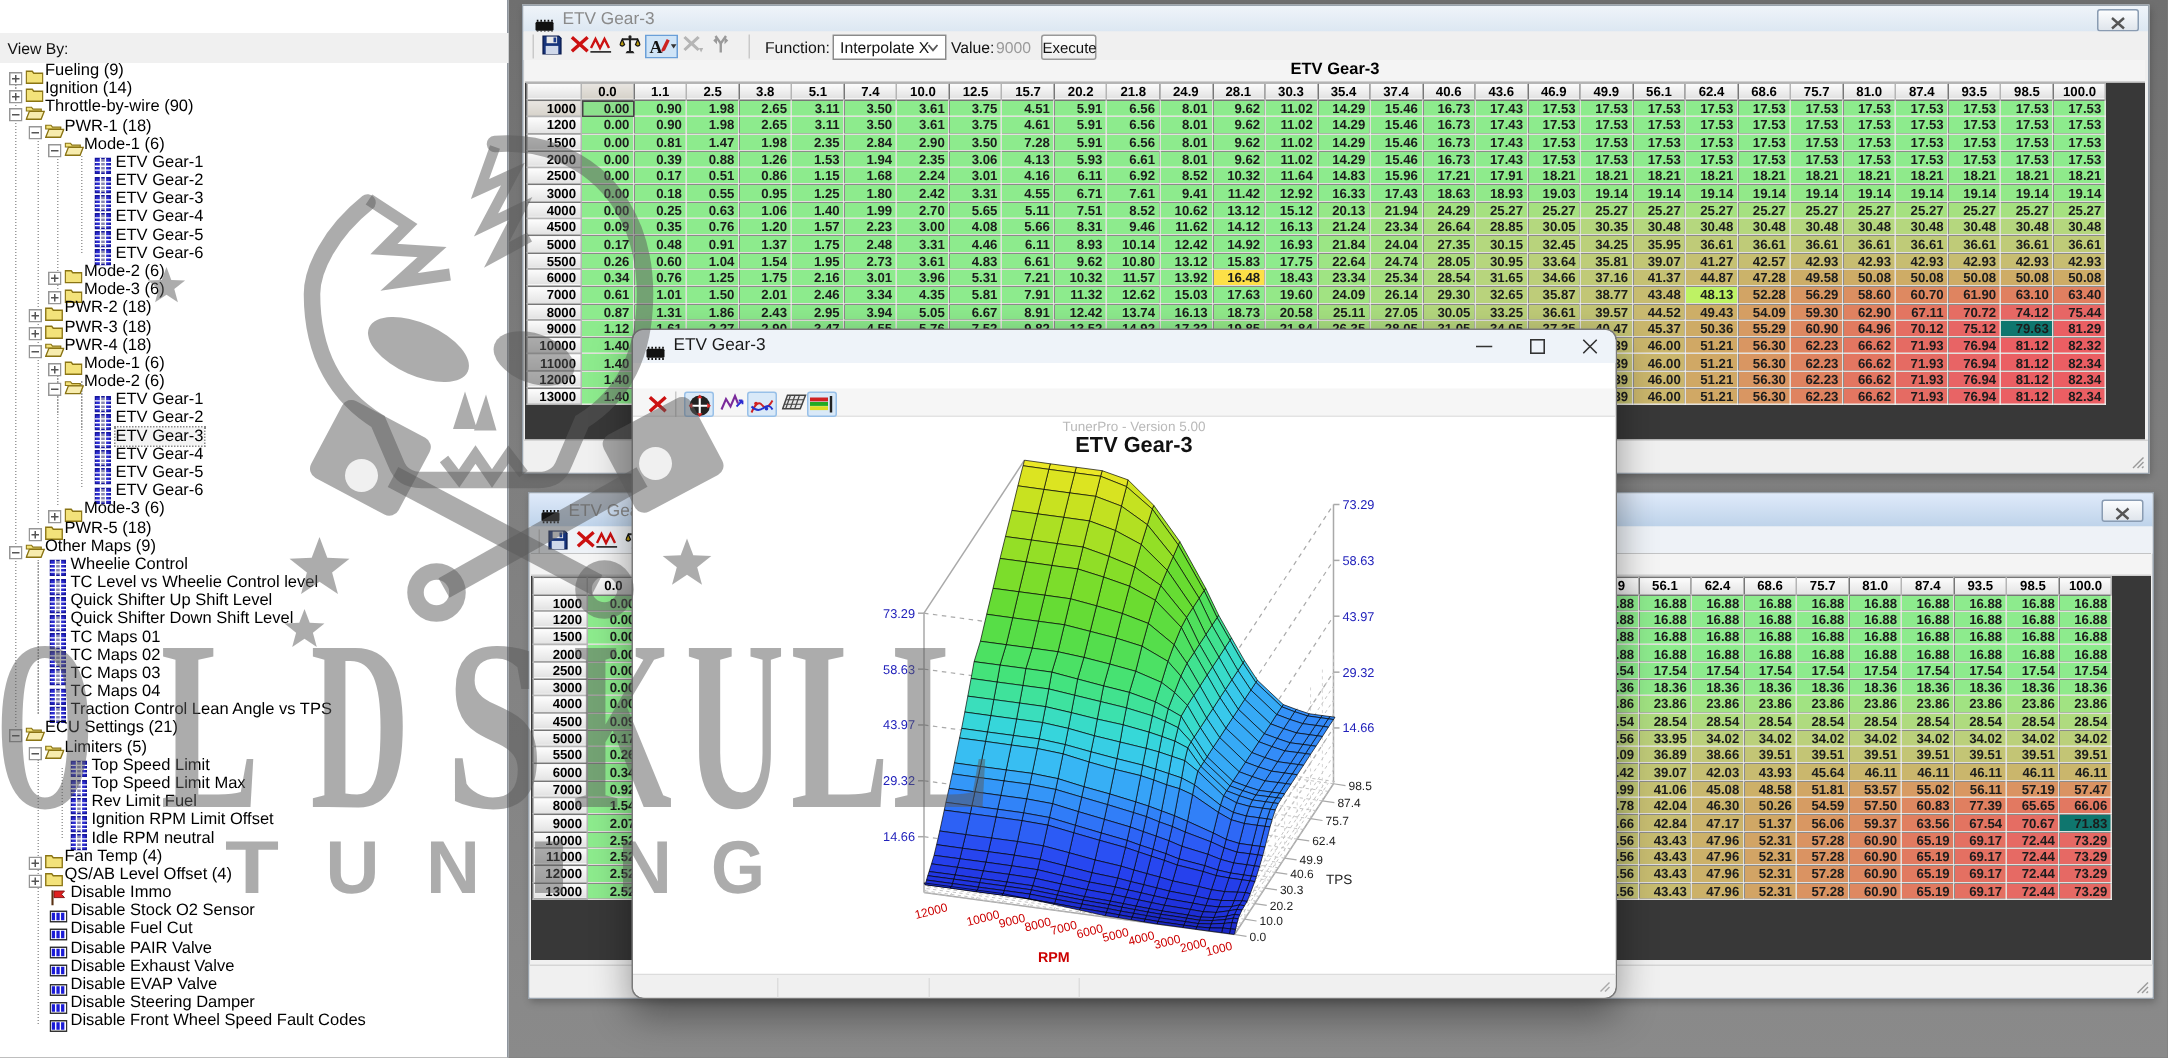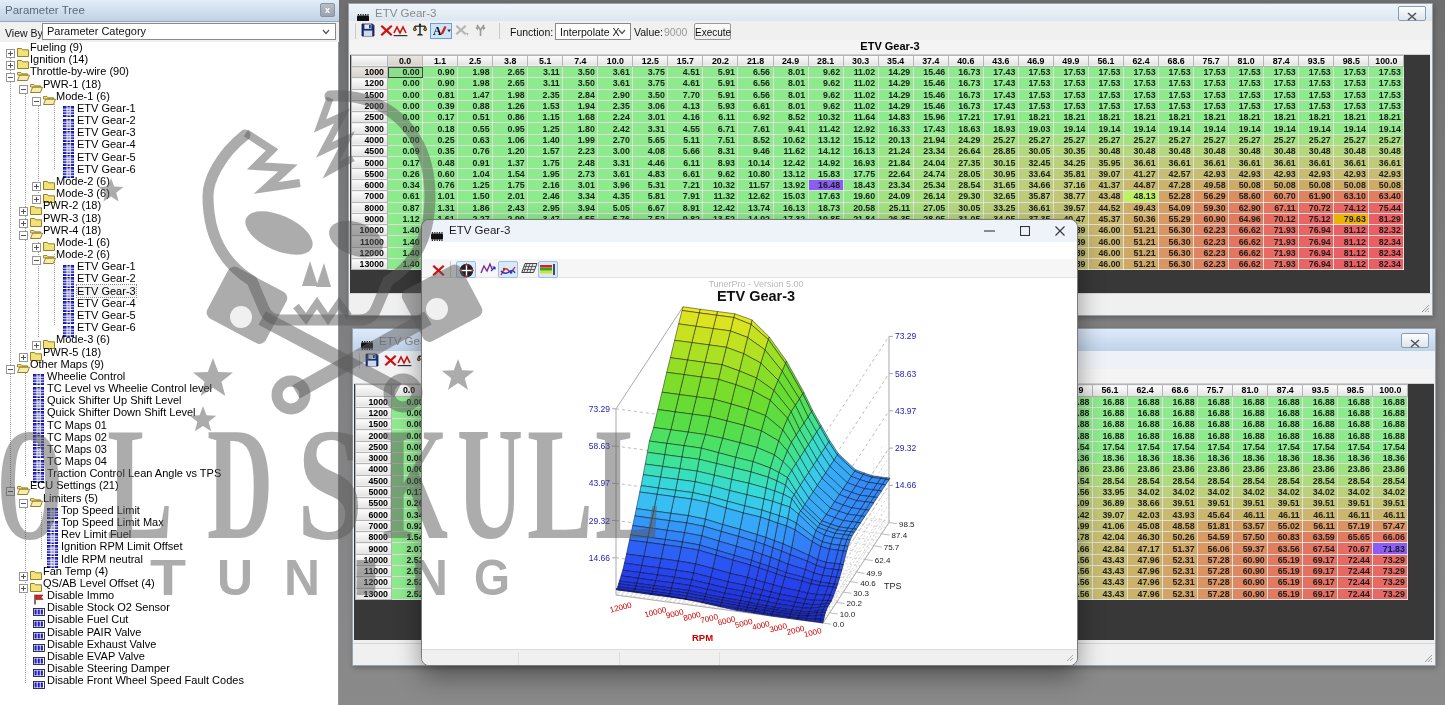--- a/index.html
+++ b/index.html
@@ -261,21 +261,21 @@
           <tr>
             <th class="rh">1500</th>
             <td style="background:#8deb8d">0.00</td>
             <td style="background:#8deb8d">0.81</td>
             <td style="background:#8deb8d">1.47</td>
             <td style="background:#8deb8d">1.98</td>
             <td style="background:#8deb8d">2.35</td>
             <td style="background:#8deb8d">2.84</td>
             <td style="background:#8deb8d">2.90</td>
             <td style="background:#8deb8d">3.50</td>
-            <td style="background:#8deb8d">7.70</td>
+            <td style="background:#8deb8d">7.28</td>
             <td style="background:#8deb8d">5.91</td>
             <td style="background:#8deb8d">6.56</td>
             <td style="background:#8deb8d">8.01</td>
             <td style="background:#8deb8d">9.62</td>
             <td style="background:#8deb8d">11.02</td>
             <td style="background:#8deb8d">14.29</td>
             <td style="background:#8deb8d">15.46</td>
             <td style="background:#8deb8d">16.73</td>
             <td style="background:#8deb8d">17.43</td>
             <td style="background:#8deb8d">17.53</td>
@@ -521,21 +521,21 @@
             <td style="background:#8deb8d">1.25</td>
             <td style="background:#8deb8d">1.75</td>
             <td style="background:#8deb8d">2.16</td>
             <td style="background:#8deb8d">3.01</td>
             <td style="background:#8deb8d">3.96</td>
             <td style="background:#8deb8d">5.31</td>
             <td style="background:#8deb8d">7.21</td>
             <td style="background:#8deb8d">10.32</td>
             <td style="background:#8deb8d">11.57</td>
             <td style="background:#8deb8d">13.92</td>
-            <td style="background:#8b5cf6">16.48</td>
+            <td style="background:#fde047">16.48</td>
             <td style="background:#90ea8b">18.43</td>
             <td style="background:#9fe483">23.34</td>
             <td style="background:#a5e180">25.34</td>
             <td style="background:#afdb7f">28.54</td>
             <td style="background:#b7d57d">31.65</td>
             <td style="background:#bccf7a">34.66</td>
             <td style="background:#c0ca77">37.16</td>
             <td style="background:#c5c173">41.37</td>
             <td style="background:#c9b96e">44.87</td>
             <td style="background:#cbb36a">47.28</td>
@@ -632,21 +632,21 @@
             <td style="background:#bbd07b">34.05</td>
             <td style="background:#c0c977">37.35</td>
             <td style="background:#c4c374">40.47</td>
             <td style="background:#c9b76d">45.37</td>
             <td style="background:#ceab66">50.36</td>
             <td style="background:#d79a63">55.29</td>
             <td style="background:#de8861">60.90</td>
             <td style="background:#e17b60">64.96</td>
             <td style="background:#e56e63">70.12</td>
             <td style="background:#e76665">75.12</td>
-            <td style="background:#eab308">79.63</td>
+            <td style="background:#0f766e">79.63</td>
             <td style="background:#ea5f63">81.29</td>
           </tr>
           <tr>
             <th class="rh">10000</th>
             <td style="background:#8deb8d">1.40</td>
             <td style="background:#8deb8d">1.64</td>
             <td style="background:#8deb8d">2.32</td>
             <td style="background:#8deb8d">2.96</td>
             <td style="background:#8deb8d">3.54</td>
             <td style="background:#8deb8d">4.64</td>
@@ -1318,21 +1318,21 @@
             <td style="background:#b2d97e">29.45</td>
             <td style="background:#b8d37c">32.59</td>
             <td style="background:#becc79">35.88</td>
             <td style="background:#c2c676">38.78</td>
             <td style="background:#c6bf72">42.04</td>
             <td style="background:#cab56c">46.30</td>
             <td style="background:#ceab66">50.26</td>
             <td style="background:#d69c63">54.59</td>
             <td style="background:#da9262">57.50</td>
             <td style="background:#de8861">60.83</td>
-            <td style="background:#e07f60">63.59</td>
+            <td style="background:#e07f60">77.39</td>
             <td style="background:#e27961">65.65</td>
             <td style="background:#e27861">66.06</td>
           </tr>
           <tr>
             <th class="rh">9000</th>
             <td style="background:#8deb8d">2.07</td>
             <td style="background:#8deb8d">1.58</td>
             <td style="background:#8deb8d">2.22</td>
             <td style="background:#8deb8d">2.84</td>
             <td style="background:#8deb8d">3.40</td>
@@ -1352,21 +1352,21 @@
             <td style="background:#bfcb78">36.60</td>
             <td style="background:#c3c475">39.66</td>
             <td style="background:#c7bd71">42.84</td>
             <td style="background:#cbb36b">47.17</td>
             <td style="background:#d0a765">51.37</td>
             <td style="background:#d99762">56.06</td>
             <td style="background:#dc8d61">59.37</td>
             <td style="background:#e07f60">63.56</td>
             <td style="background:#e37461">67.54</td>
             <td style="background:#e56d63">70.67</td>
-            <td style="background:#8b5cf6">71.83</td>
+            <td style="background:#0f766e">71.83</td>
           </tr>
           <tr>
             <th class="rh">10000</th>
             <td style="background:#8deb8d">2.52</td>
             <td style="background:#8deb8d">1.61</td>
             <td style="background:#8deb8d">2.27</td>
             <td style="background:#8deb8d">2.90</td>
             <td style="background:#8deb8d">3.47</td>
             <td style="background:#8deb8d">4.55</td>
             <td style="background:#8deb8d">5.76</td>
@@ -1496,29 +1496,22 @@
       <svg style="position:absolute;right:2px;bottom:2px" width="9" height="9" viewBox="0 0 9 9">
         <g stroke="#9a9a9a" stroke-width="1">
           <line x1="8" y1="1" x2="1" y2="8"></line>
           <line x1="8" y1="4" x2="4" y2="8"></line>
           <line x1="8" y1="7" x2="7" y2="8"></line>
         </g>
       </svg>
     </div>
   </div>
 <div id="treepanel">
-    <div id="treetitle">
-      <span>Parameter Tree</span>
-      <div id="treeclose">x</div>
-    </div>
     <div id="viewby">
       <span class="lab">View By:</span>
-      <span class="dd">Parameter Category<svg class="chev" viewBox="0 0 8 6">
-          <path d="M1 1 L4 4.5 L7 1" fill="none" stroke="#555" stroke-width="1.2"></path>
-        </svg></span>
     </div>
     <div class="vdot" style="left:9.5px;top:50px;height:438px"></div>
     <div class="vdot" style="left:25px;top:86px;height:264px"></div>
     <div class="vdot" style="left:37.5px;top:98px;height:96px"></div>
     <div class="vdot" style="left:37.5px;top:242px;height:96px"></div>
     <div class="vdot" style="left:54px;top:104px;height:66px"></div>
     <div class="vdot" style="left:54px;top:254px;height:72px"></div>
     <div class="vdot" style="left:25px;top:367px;height:109px"></div>
     <div class="vdot" style="left:25px;top:500px;height:86px"></div>
     <div class="vdot" style="left:25px;top:592px;height:92px"></div>

